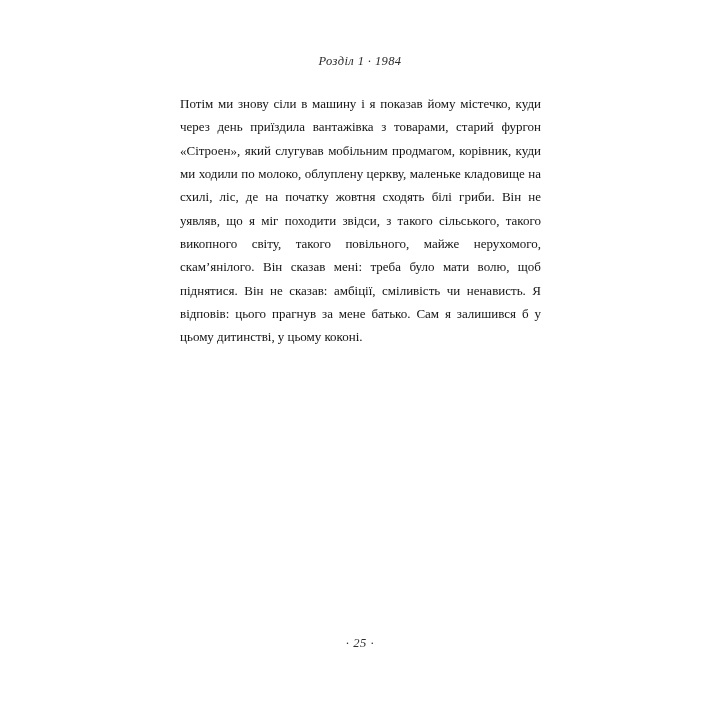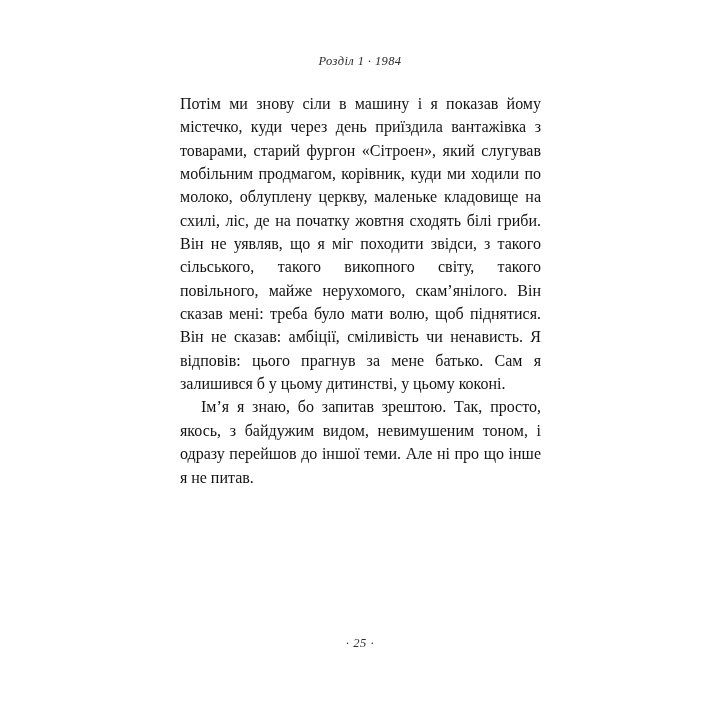--- a/index.html
+++ b/index.html
@@ -39,21 +39,21 @@
   
   .text-block {
     position: absolute;
     top: 92px;
     left: 180px;
     width: 361px;
   }
 
   .para {
     margin: 0;
-    font-size: 16px;
+    font-size: 13px;
     line-height: 23.35px;
     text-align: justify;
     text-justify: inter-word;
     color: #131313;
     hyphens: manual;
     word-spacing: -0.1px;
   }
 
   .para + .para.spaced {
     margin-top: 23.3px;
@@ -81,19 +81,18 @@
 
 <div class="page">
 
   <div class="running-head">Розділ 1 · 1984</div>
 
   <div class="text-block">
 
     <p class="para">Потім ми знову сіли в машину і я показав йому містечко, куди через день приїздила вантажівка з товарами, старий фургон «Сітроен», який слугував мобільним продмагом, корівник, куди ми ходили по молоко, облуплену церкву, маленьке кладовище на схилі, ліс, де на початку жовтня сходять білі гриби. Він не уявляв, що я міг походити звідси, з такого сільського, такого викопного світу, такого повільного, майже нерухомого, скам’янілого. Він сказав мені: треба було мати волю, щоб піднятися. Він не сказав: амбіції, сміливість чи ненависть. Я відповів: цього прагнув за мене батько. Сам я залишився б у цьому дитинстві, у цьому коконі.</p>
 
 
-    <p class="para indented">Ім’я я знаю, бо запитав зрештою. Так, просто, якось, з байдужим видом, невимушеним тоном, і одразу перейшов до іншої теми. Але ні про що інше я не питав.</p>
 
   </div>
 
   <div class="folio">· 25 ·</div>
 
 </div>
 
 </body></html>

